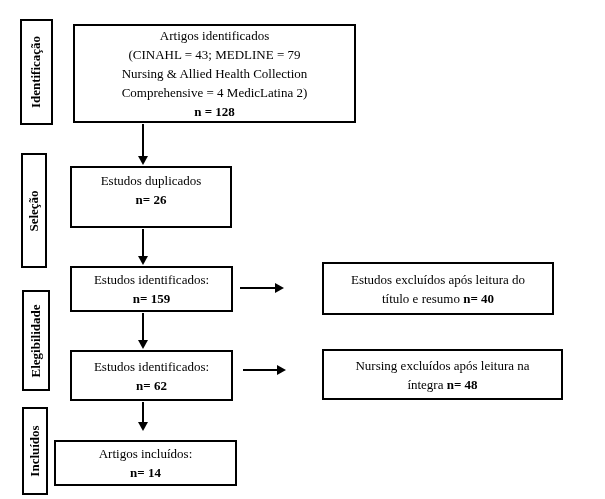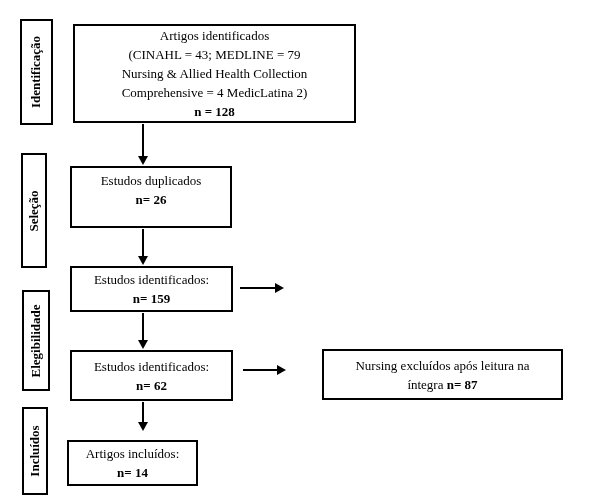--- a/index.html
+++ b/index.html
@@ -112,29 +112,33 @@
   <div class="box vcenter" style="left:70px; top:266px; width:163px; height:46px;">
     <div>Estudos identificados:</div>
     <div class="count">n= 159</div>
   </div>
 
   <div class="box vcenter" style="left:70px; top:350px; width:163px; height:51px;">
     <div>Estudos identificados:</div>
     <div class="count">n= 62</div>
   </div>
 
-  <div class="box vcenter" style="left:67px; top:440px; width:131px; height:46px;">
+  <div class="box vcenter" style="left:54px; top:440px; width:183px; height:46px;">
     <div>Artigos incluídos:</div>
     <div class="count">n= 14</div>
   </div>
 
+  <div class="box vcenter" style="left:322px; top:262px; width:232px; height:53px;">
+    <div>Estudos excluídos após leitura do</div>
+    <div><span>título e resumo </span><span class="count">n= 40</span></div>
+  </div>
 
   <div class="box vcenter" style="left:322px; top:349px; width:241px; height:51px;">
     <div>Nursing excluídos após leitura na</div>
-    <div><span>íntegra </span><span class="count">n= 87</span></div>
+    <div><span>íntegra </span><span class="count">n= 48</span></div>
   </div>
 
   <div>
     <div class="vline" style="left:142px; top:124px; height:34px;"></div>
     <div class="head-down" style="left:138px; top:156px;"></div>
   </div>
   <div>
     <div class="vline" style="left:142px; top:229px; height:29px;"></div>
     <div class="head-down" style="left:138px; top:256px;"></div>
   </div>

